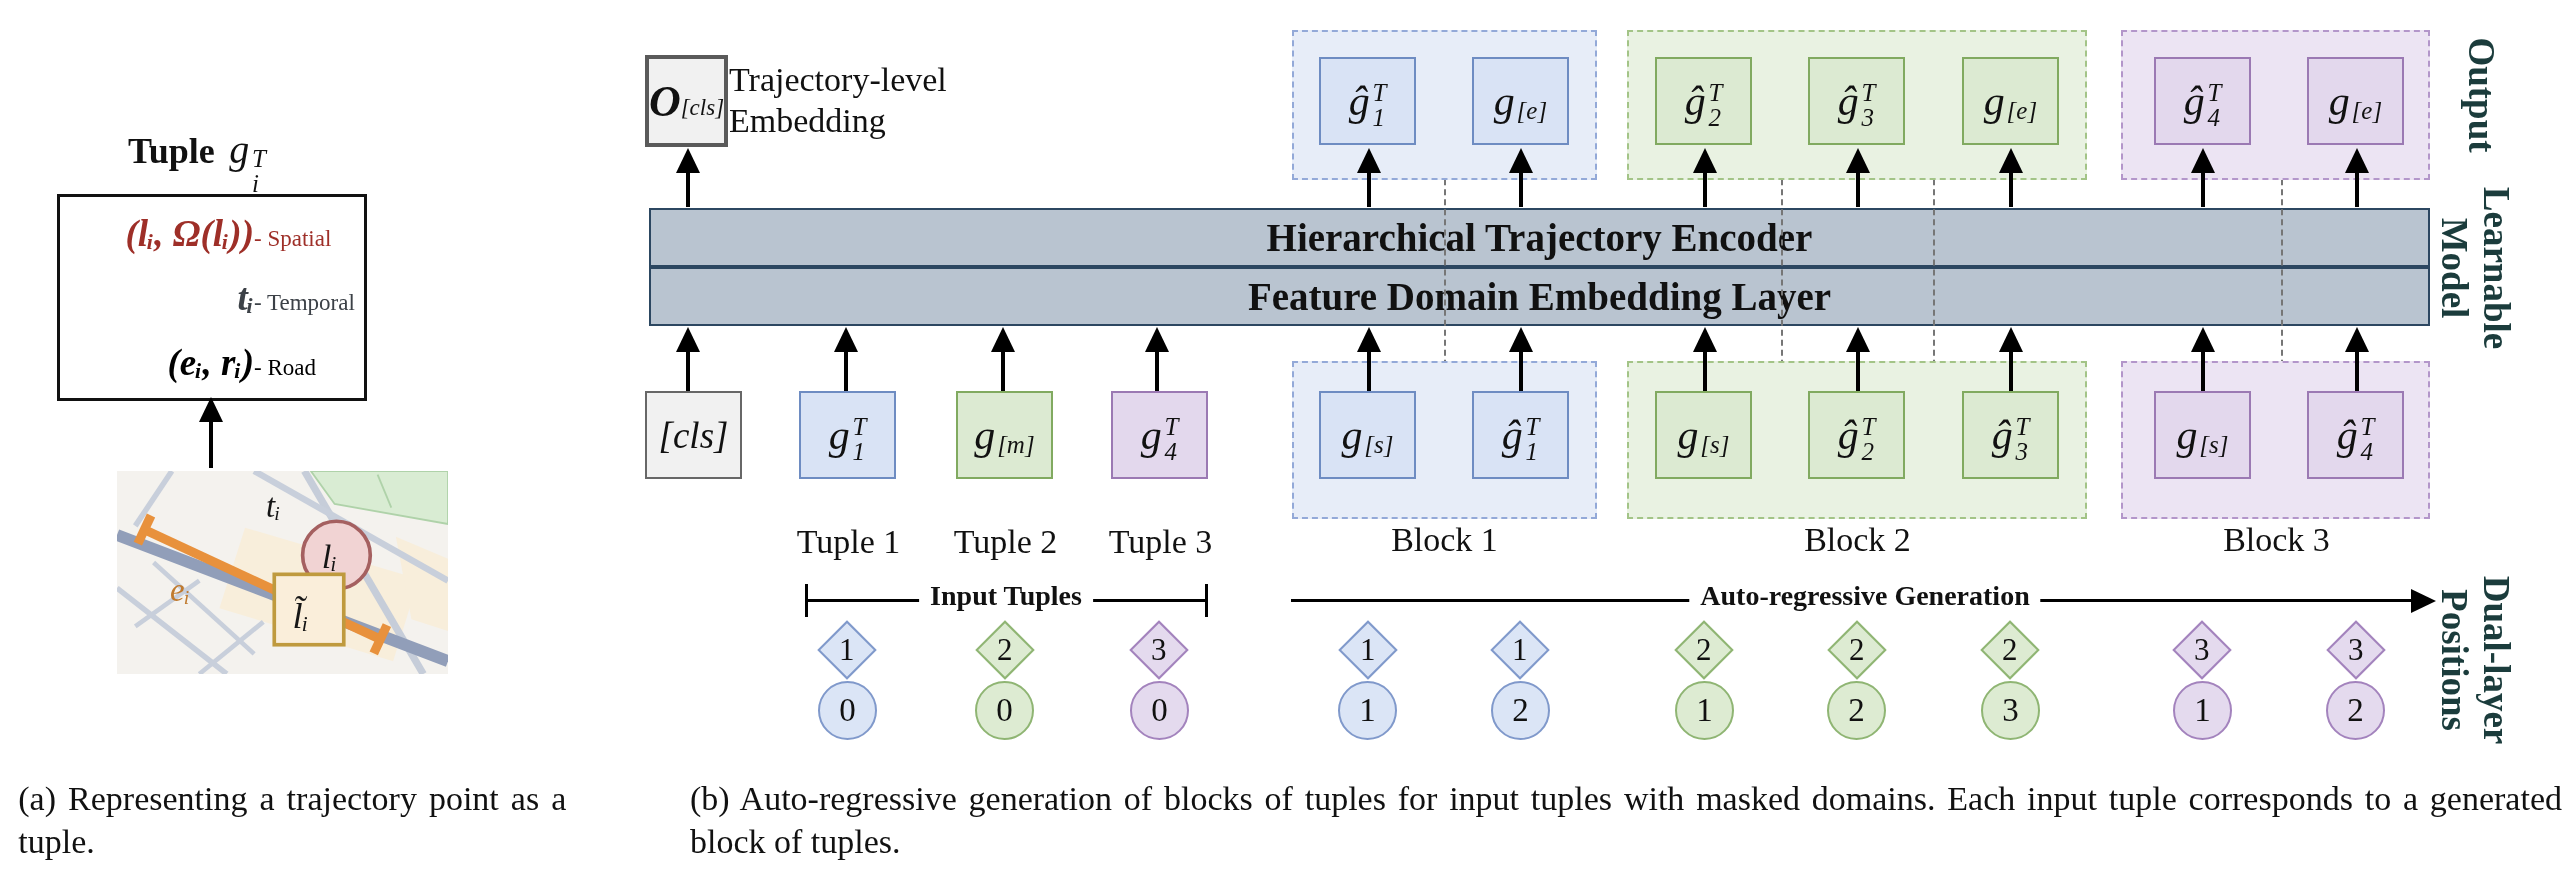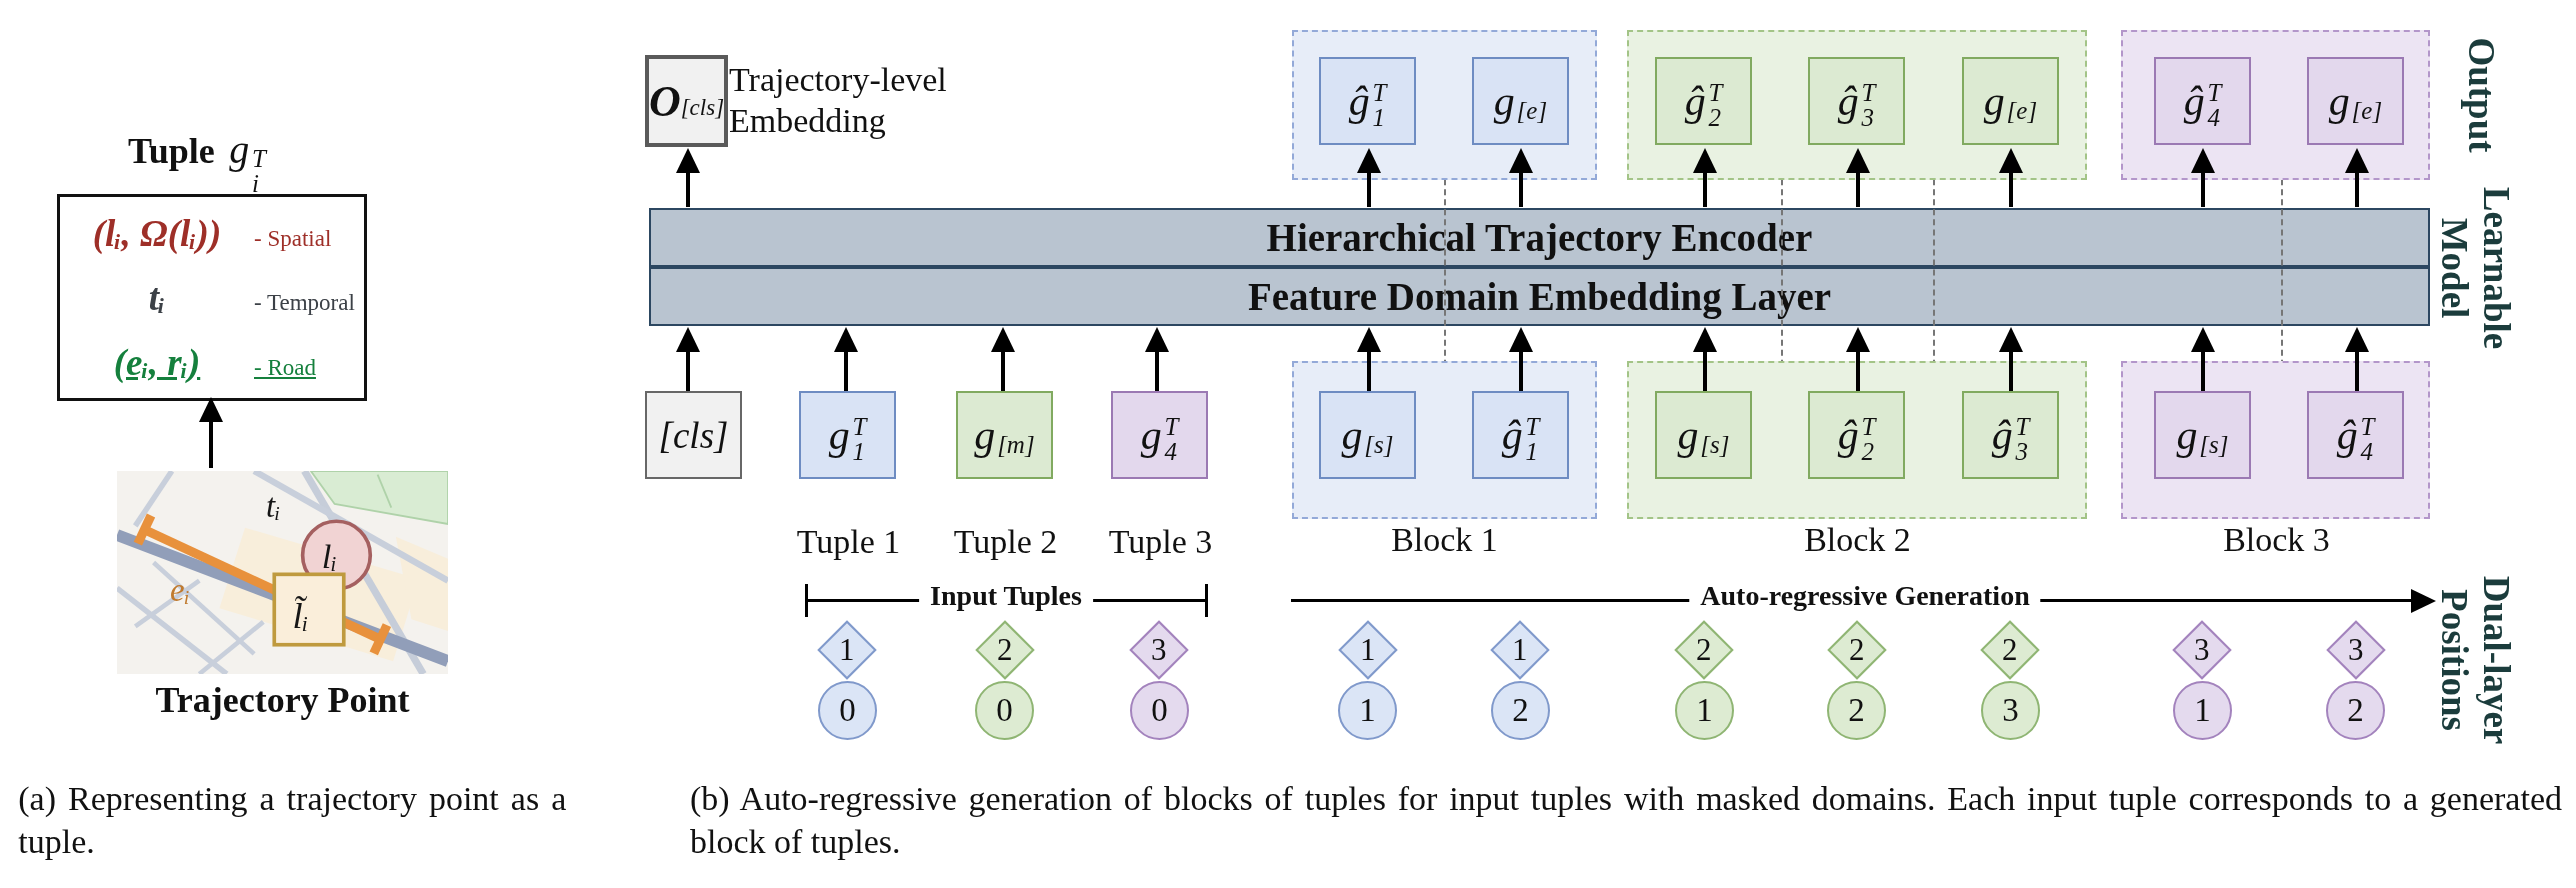--- a/index.html
+++ b/index.html
@@ -73,21 +73,21 @@
        display:flex;align-items:center;justify-content:center;top:681px;font-size:33px;}
   .dia.blue,.cir.blue{background:#dbe5f6;border-color:#8099cb;}
   .dia.green,.cir.green{background:#ddebd2;border-color:#8fb573;}
   .dia.purple,.cir.purple{background:#e4daee;border-color:#a383bd;}
 
   
   .tuplebox{position:absolute;left:57px;top:194px;width:304px;height:194px;
             border:3.7px solid #111;background:#fff;display:flex;flex-direction:column;
             justify-content:space-around;padding:3.7px 0;}
   .trow{display:flex;align-items:baseline;}
-  .trow .f{display:inline-block;width:194px;text-align:center;
+  .trow .f{display:inline-block;width:194px;text-align:right;
            font-style:italic;font-weight:600;font-size:37px;}
   .trow .t{font-size:23px;}
   .heading{position:absolute;left:128px;top:126px;display:flex;align-items:baseline;gap:14.6px;justify-content:flex-end;}
   .heading .w{font-weight:bold;font-size:36px;}
   .heading .f{font-style:italic;font-size:40px;}
 
   .obox{position:absolute;left:645px;top:55px;width:75px;height:84px;background:#f1f1f1;
         border:4.6px solid #5a5a5a;display:flex;align-items:center;justify-content:center;}
   .obox .o{font-weight:bold;font-style:italic;font-size:44px;}
   .obox sub{font-size:23px;font-style:italic;transform:translateY(7.3px);}
@@ -109,21 +109,21 @@
 
   <div class="tuplebox">
     <div class="trow" style="color:#9e2f28;">
       <span class="f">(lᵢ, Ω(lᵢ))</span>
       <span class="t">- Spatial</span>
     </div>
     <div class="trow" style="color:#3c4147;">
       <span class="f">tᵢ</span>
       <span class="t">- Temporal</span>
     </div>
-    <div class="trow" style="color:#15803d;text-decoration:underline;">
+    <div class="trow" style="color:#000000;">
       <span class="f">(eᵢ, rᵢ)</span>
       <span class="t">- Road</span>
     </div>
   </div>
 
   <div class="arrow-up" style="left:199px;top:397px;height:71px;"></div>
 
   <svg style="position:absolute;left:117px;top:471px;" width="331" height="203" viewBox="0 0 362 222">
     <rect x="0" y="0" width="362" height="222" fill="#f4f2ee"></rect>
     <polygon points="212,0 362,0 362,58 238,36" fill="#d9ecd3" stroke="#afd2a9" stroke-width="2"></polygon>
@@ -142,21 +142,20 @@
     <line x1="22.8" y1="79.4" x2="37.2" y2="48.6" stroke="#e8913c" stroke-width="10"></line>
     <line x1="280.8" y1="199.4" x2="295.2" y2="168.6" stroke="#e8913c" stroke-width="10"></line>
     <circle cx="240" cy="92" r="37" fill="#f1d3d3" stroke="#a56060" stroke-width="4"></circle>
     <rect x="172" y="113" width="76" height="77" fill="#faeeda" stroke="#bf9a3e" stroke-width="4"></rect>
     <text x="163" y="50" font-style="italic" font-size="36" fill="#151515">tᵢ</text>
     <text x="58" y="142" font-style="italic" font-size="36" fill="#c07a2e">eᵢ</text>
     <text x="224" y="106" font-style="italic" font-size="38" fill="#151515">lᵢ</text>
     <text x="192" y="172" font-style="italic" font-size="40" fill="#151515">l̃ᵢ</text>
   </svg>
 
-  <div class="lbl b" style="left:117px;top:680px;width:331px;font-size:36px;">Trajectory Point</div>
 
   <div class="caption" style="left:18.3px;top:777px;width:548px;">(a) Representing a trajectory point as a tuple.</div>
 
   <div class="bar" style="top:208px;">
     <span>Hierarchical Trajectory Encoder</span>
   </div>
   <div class="bar" style="top:267px;">
     <span>Feature Domain Embedding Layer</span>
   </div>
 

